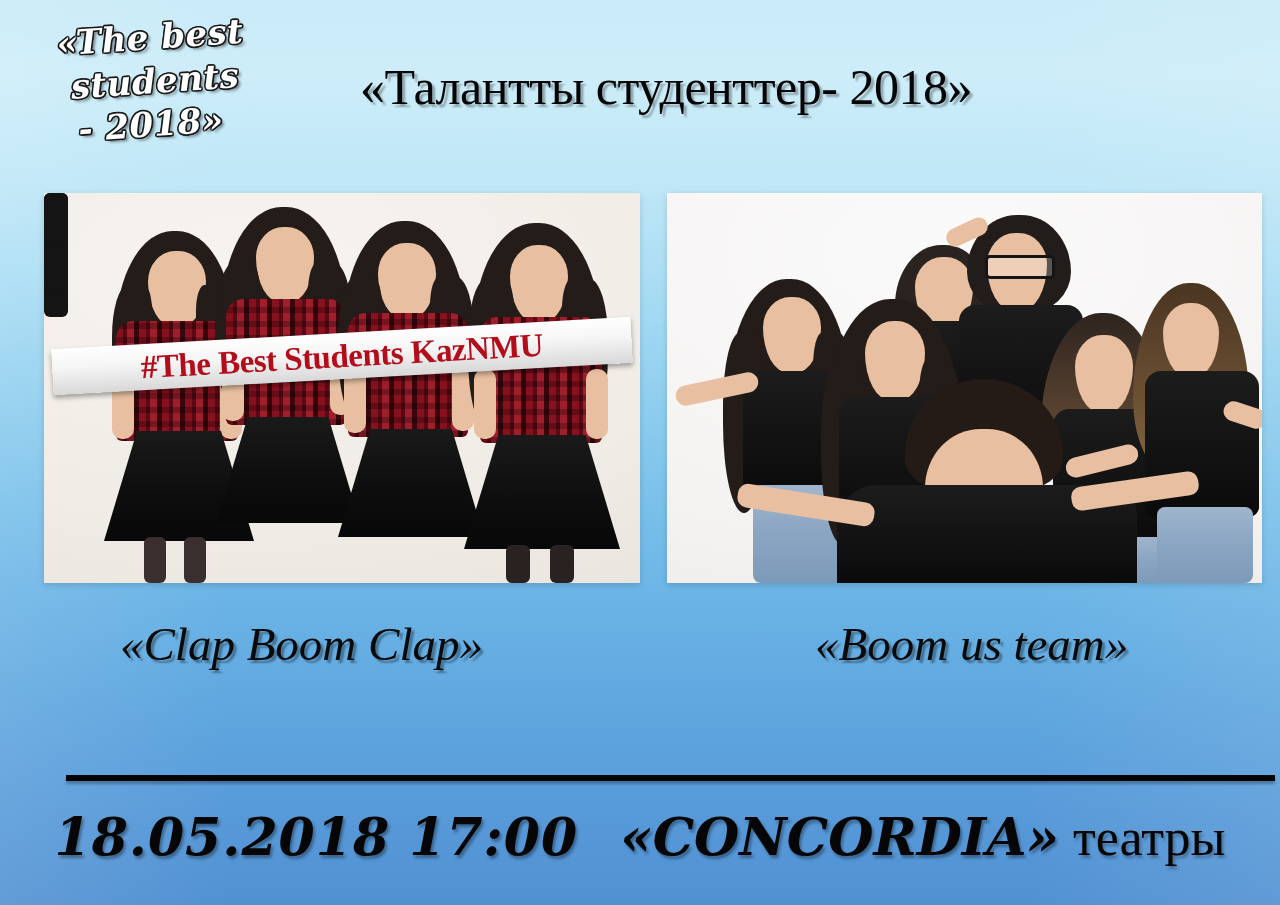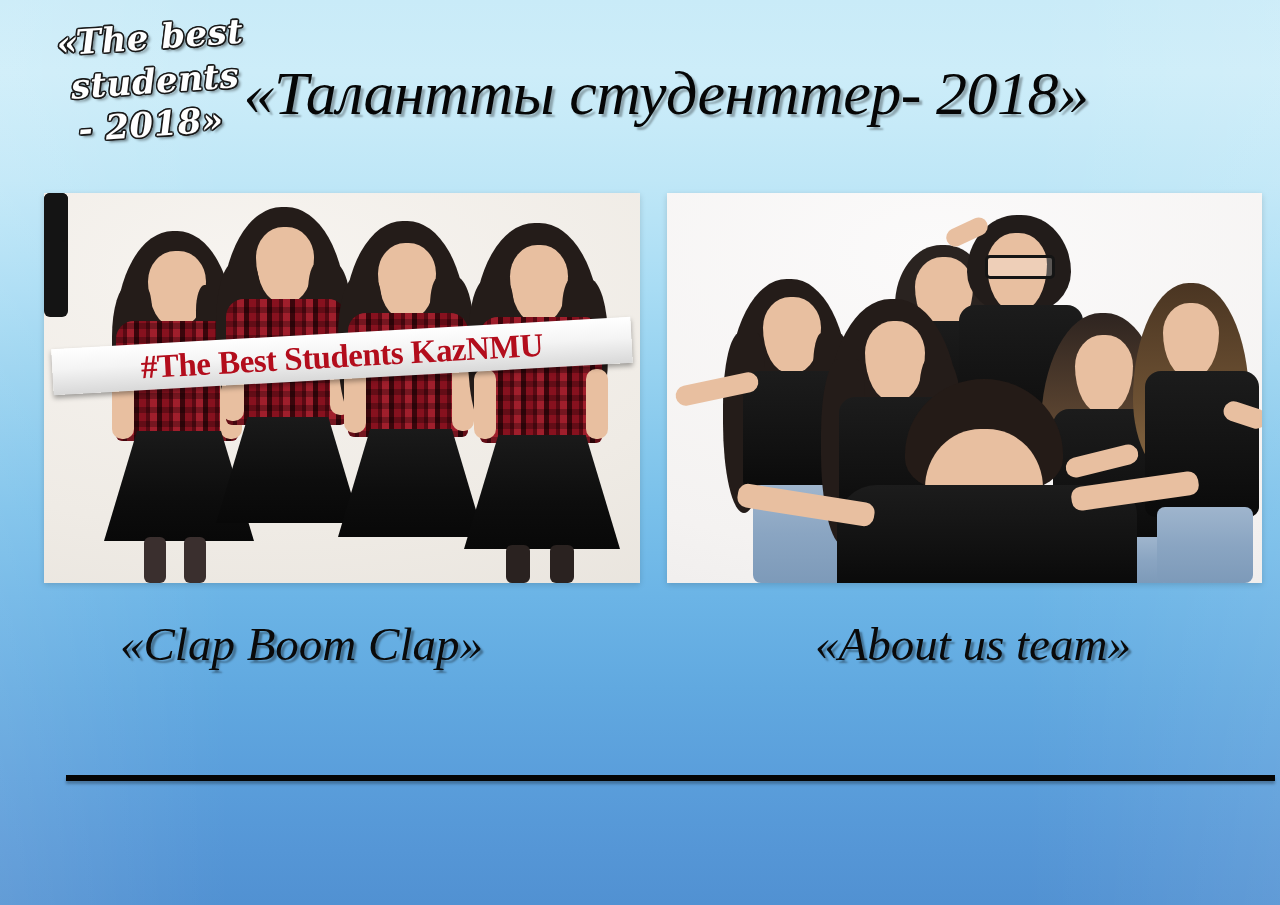--- a/index.html
+++ b/index.html
@@ -75,23 +75,22 @@
   
   .main-title {
     position: absolute;
     left: 0;
     right: 0;
     top: 62px;
     z-index: 6;
     text-align: center;
     padding-left: 52px;
     font-family: "Liberation Serif", serif;
-    font-style: italic;
     font-weight: 400;
-    font-size: 62px;
+    font-size: 50px;
     line-height: 1;
     color: #060606;
     letter-spacing: -0.5px;
     text-shadow: 3px 3px 2px rgba(0,0,0,0.30);
     white-space: nowrap;
   }
 
   
   .photo {
     position: absolute;
@@ -377,18 +376,23 @@
         <div style="position:absolute; left:292px; top:336px; width:48px; height:40px; background:#5a1414; border-radius:42%;"></div>
         <div class="tee" style="left:170px; top:292px; width:300px; height:98px; border-radius:40px 30px 0 0;"></div>
         <div class="arm" style="left:70px; top:300px; width:138px; height:24px; transform:rotate(9deg);"></div>
         <div class="arm" style="left:404px; top:286px; width:128px; height:24px; transform:rotate(-8deg);"></div>
       </div>
 
     </div>
   </div>
 
   <div class="caption caption-left">«Clap Boom Clap»</div>
-  <div class="caption caption-right">«About us team»</div>
+  <div class="caption caption-right">«Boom us team»</div>
 
   <div class="divider"></div>
 
+  <div class="footer">
+    <span class="brush footer-date">18.05.2018  17:00</span>
+    <span class="brush footer-venue">«CONCORDIA»</span>
+    <span class="footer-theatre">театры</span>
+  </div>
 
 </div>
 
 </body></html>

